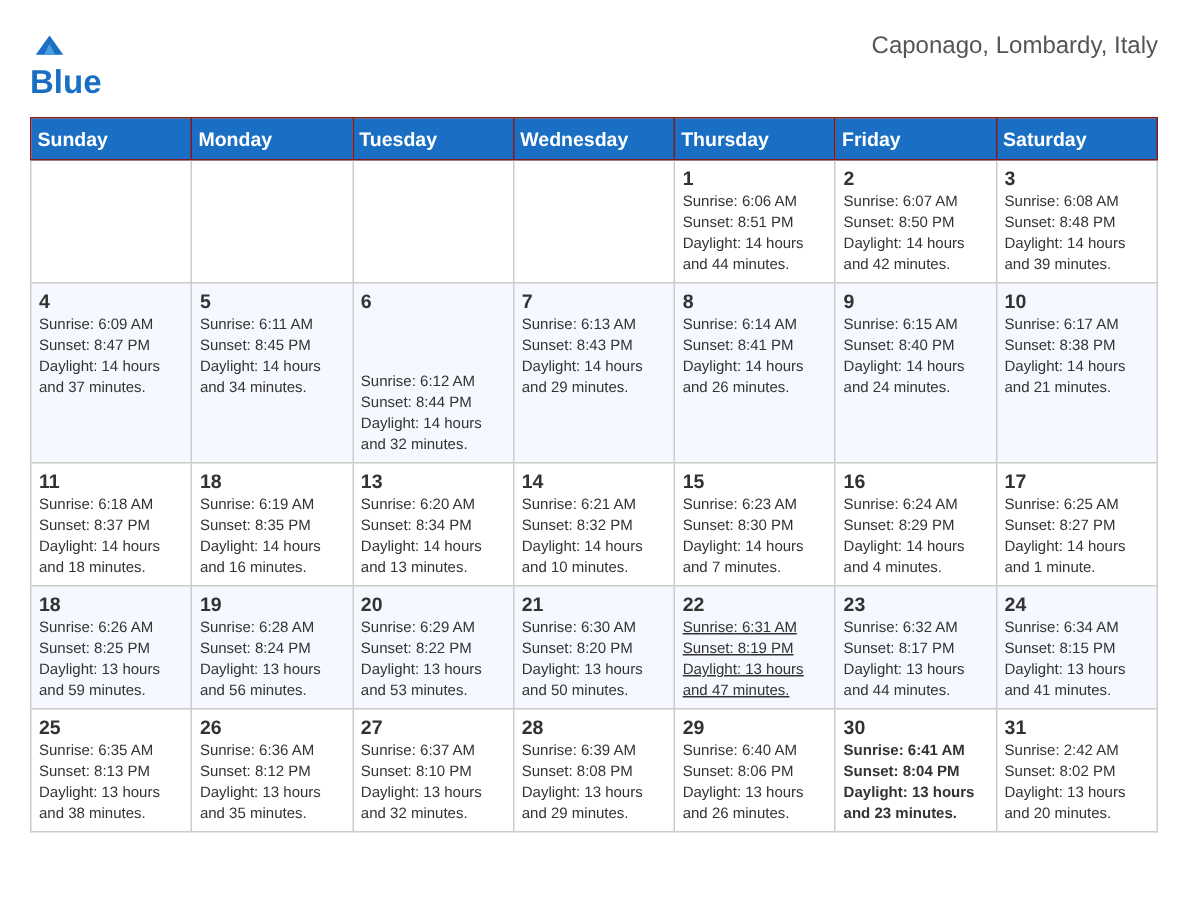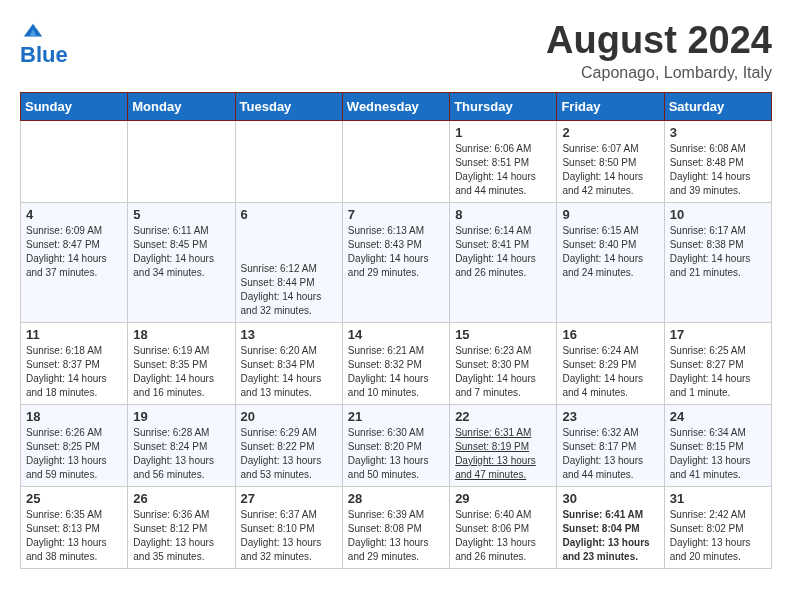--- a/index.html
+++ b/index.html
@@ -104,21 +104,20 @@
   <div class="logo">
     <div class="logo-text">
       <svg class="logo-icon" viewBox="0 0 24 24">
         <polygon points="2,18 12,4 22,18" fill="#1a6fc4"></polygon>
         <polygon points="8,18 12,10 16,18" fill="#4a9ee0"></polygon>
       </svg>
     </div>
     <span class="logo-blue">Blue</span>
   </div>
   <div class="title-block">
-    <div class="month-title">August 2024</div>
     <div class="location">Caponago, Lombardy, Italy</div>
   </div>
 </div>
 
 <table class="calendar">
   <thead>
     <tr>
     <th>Sunday</th>
         <th>Monday</th>
         <th>Tuesday</th>

